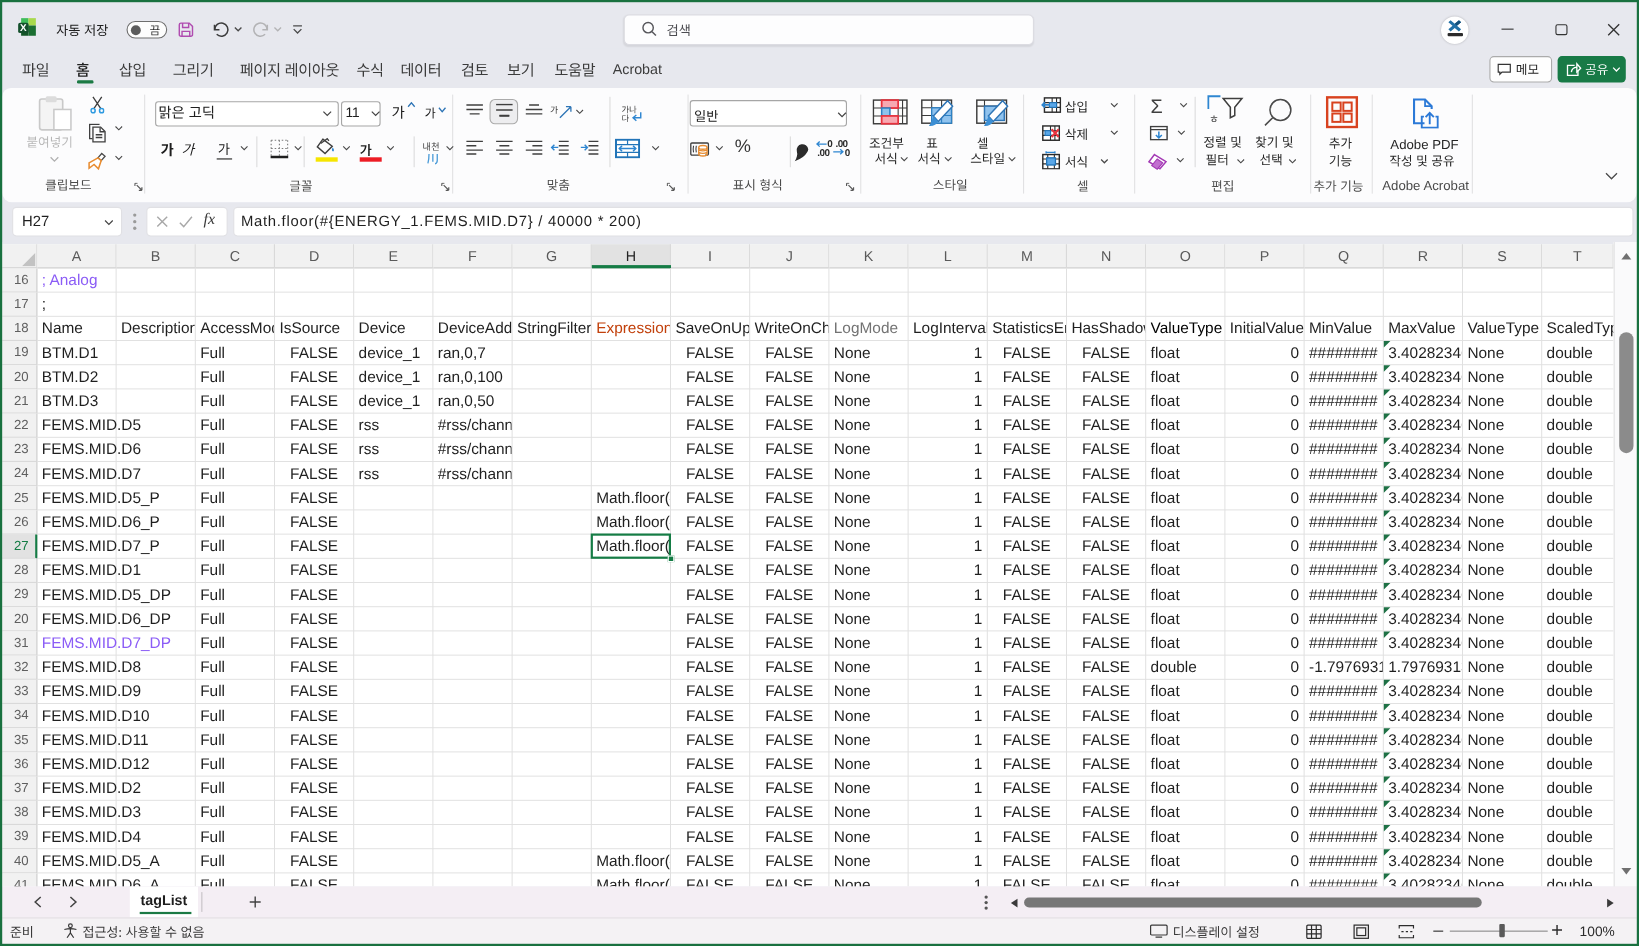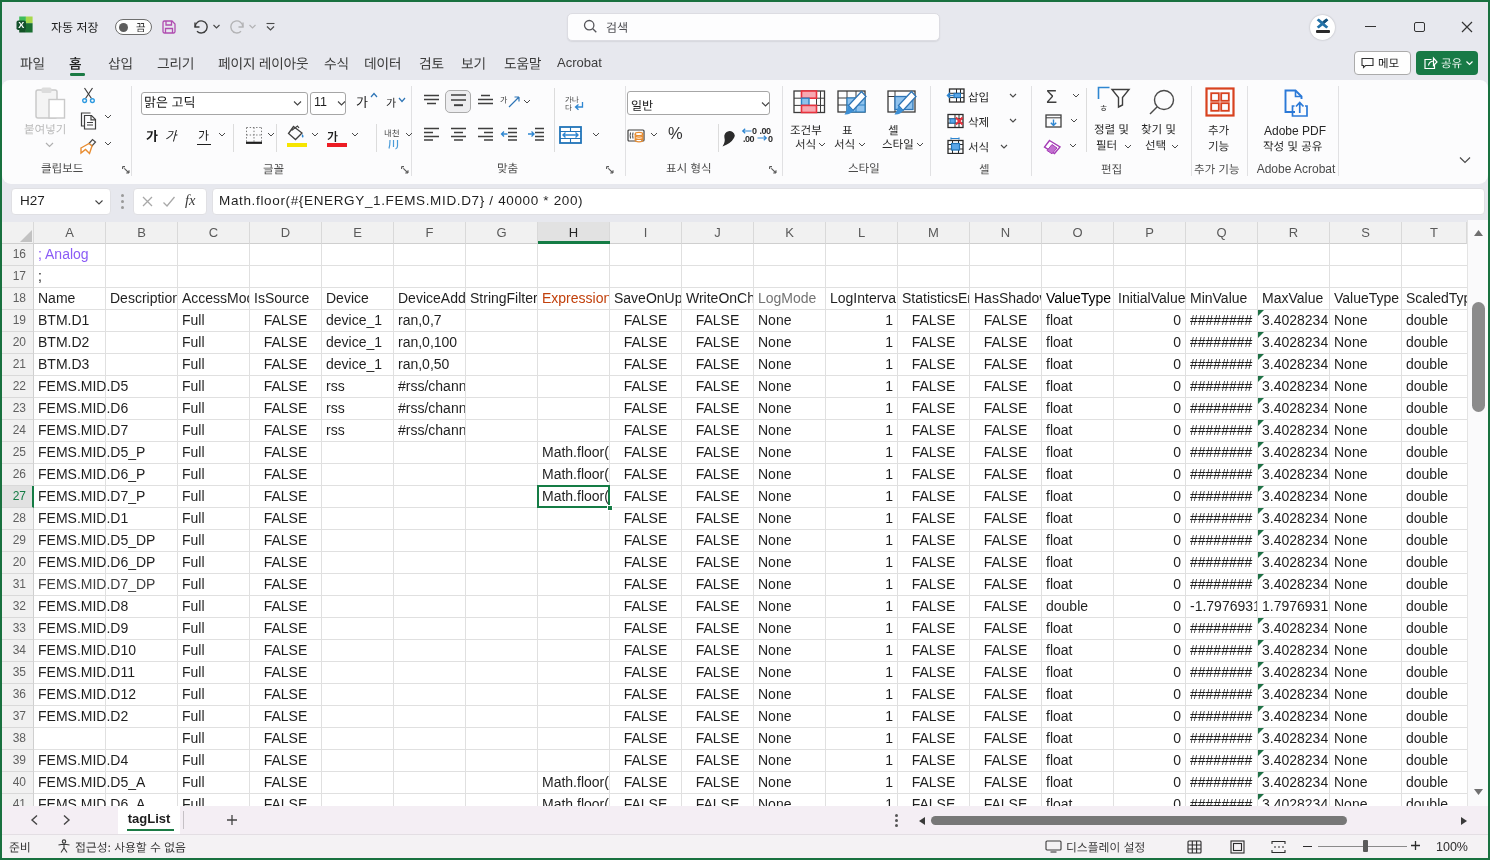--- a/index.html
+++ b/index.html
@@ -865,21 +865,21 @@
 <div class="cell" style="left:824px;top:332px;width:67px;text-align:right;color:#1f1f1f">1</div>
 <div class="cell" style="left:896px;top:332px;width:71px;text-align:center;color:#1f1f1f">FALSE</div>
 <div class="cell" style="left:968px;top:332px;width:71px;text-align:center;color:#1f1f1f">FALSE</div>
 <div class="cell" style="left:1044px;top:332px;width:67px;color:#1f1f1f">float</div>
 <div class="cell" style="left:1112px;top:332px;width:67px;text-align:right;color:#1f1f1f">0</div>
 <div class="cell" style="left:1188px;top:332px;width:67px;color:#1f1f1f">########</div>
 <div class="cell" style="left:1260px;top:332px;width:67px;color:#1f1f1f">3.40282346638529E+38</div>
 <div class="tri" style="left:1256px;top:332px"></div>
 <div class="cell" style="left:1332px;top:332px;width:67px;color:#1f1f1f">None</div>
 <div class="cell" style="left:1404px;top:332px;width:67px;color:#1f1f1f">double</div>
-<div class="cell" style="left:36px;top:354px;width:296px;color:#404040">FEMS.MID.D7_DP</div>
+<div class="cell" style="left:36px;top:354px;width:296px;color:#8b5cf6">FEMS.MID.D7_DP</div>
 <div class="cell" style="left:180px;top:354px;width:67px;color:#1f1f1f">Full</div>
 <div class="cell" style="left:248px;top:354px;width:71px;text-align:center;color:#1f1f1f">FALSE</div>
 <div class="cell" style="left:608px;top:354px;width:71px;text-align:center;color:#1f1f1f">FALSE</div>
 <div class="cell" style="left:680px;top:354px;width:71px;text-align:center;color:#1f1f1f">FALSE</div>
 <div class="cell" style="left:756px;top:354px;width:67px;color:#1f1f1f">None</div>
 <div class="cell" style="left:824px;top:354px;width:67px;text-align:right;color:#1f1f1f">1</div>
 <div class="cell" style="left:896px;top:354px;width:71px;text-align:center;color:#1f1f1f">FALSE</div>
 <div class="cell" style="left:968px;top:354px;width:71px;text-align:center;color:#1f1f1f">FALSE</div>
 <div class="cell" style="left:1044px;top:354px;width:67px;color:#1f1f1f">float</div>
 <div class="cell" style="left:1112px;top:354px;width:67px;text-align:right;color:#1f1f1f">0</div>
@@ -976,20 +976,21 @@
 <div class="cell" style="left:824px;top:486px;width:67px;text-align:right;color:#1f1f1f">1</div>
 <div class="cell" style="left:896px;top:486px;width:71px;text-align:center;color:#1f1f1f">FALSE</div>
 <div class="cell" style="left:968px;top:486px;width:71px;text-align:center;color:#1f1f1f">FALSE</div>
 <div class="cell" style="left:1044px;top:486px;width:67px;color:#1f1f1f">float</div>
 <div class="cell" style="left:1112px;top:486px;width:67px;text-align:right;color:#1f1f1f">0</div>
 <div class="cell" style="left:1188px;top:486px;width:67px;color:#1f1f1f">########</div>
 <div class="cell" style="left:1260px;top:486px;width:67px;color:#1f1f1f">3.40282346638529E+38</div>
 <div class="tri" style="left:1256px;top:486px"></div>
 <div class="cell" style="left:1332px;top:486px;width:67px;color:#1f1f1f">None</div>
 <div class="cell" style="left:1404px;top:486px;width:67px;color:#1f1f1f">double</div>
+<div class="cell" style="left:36px;top:508px;width:296px;color:#1f1f1f">FEMS.MID.D3</div>
 <div class="cell" style="left:180px;top:508px;width:67px;color:#1f1f1f">Full</div>
 <div class="cell" style="left:248px;top:508px;width:71px;text-align:center;color:#1f1f1f">FALSE</div>
 <div class="cell" style="left:608px;top:508px;width:71px;text-align:center;color:#1f1f1f">FALSE</div>
 <div class="cell" style="left:680px;top:508px;width:71px;text-align:center;color:#1f1f1f">FALSE</div>
 <div class="cell" style="left:756px;top:508px;width:67px;color:#1f1f1f">None</div>
 <div class="cell" style="left:824px;top:508px;width:67px;text-align:right;color:#1f1f1f">1</div>
 <div class="cell" style="left:896px;top:508px;width:71px;text-align:center;color:#1f1f1f">FALSE</div>
 <div class="cell" style="left:968px;top:508px;width:71px;text-align:center;color:#1f1f1f">FALSE</div>
 <div class="cell" style="left:1044px;top:508px;width:67px;color:#1f1f1f">float</div>
 <div class="cell" style="left:1112px;top:508px;width:67px;text-align:right;color:#1f1f1f">0</div>

